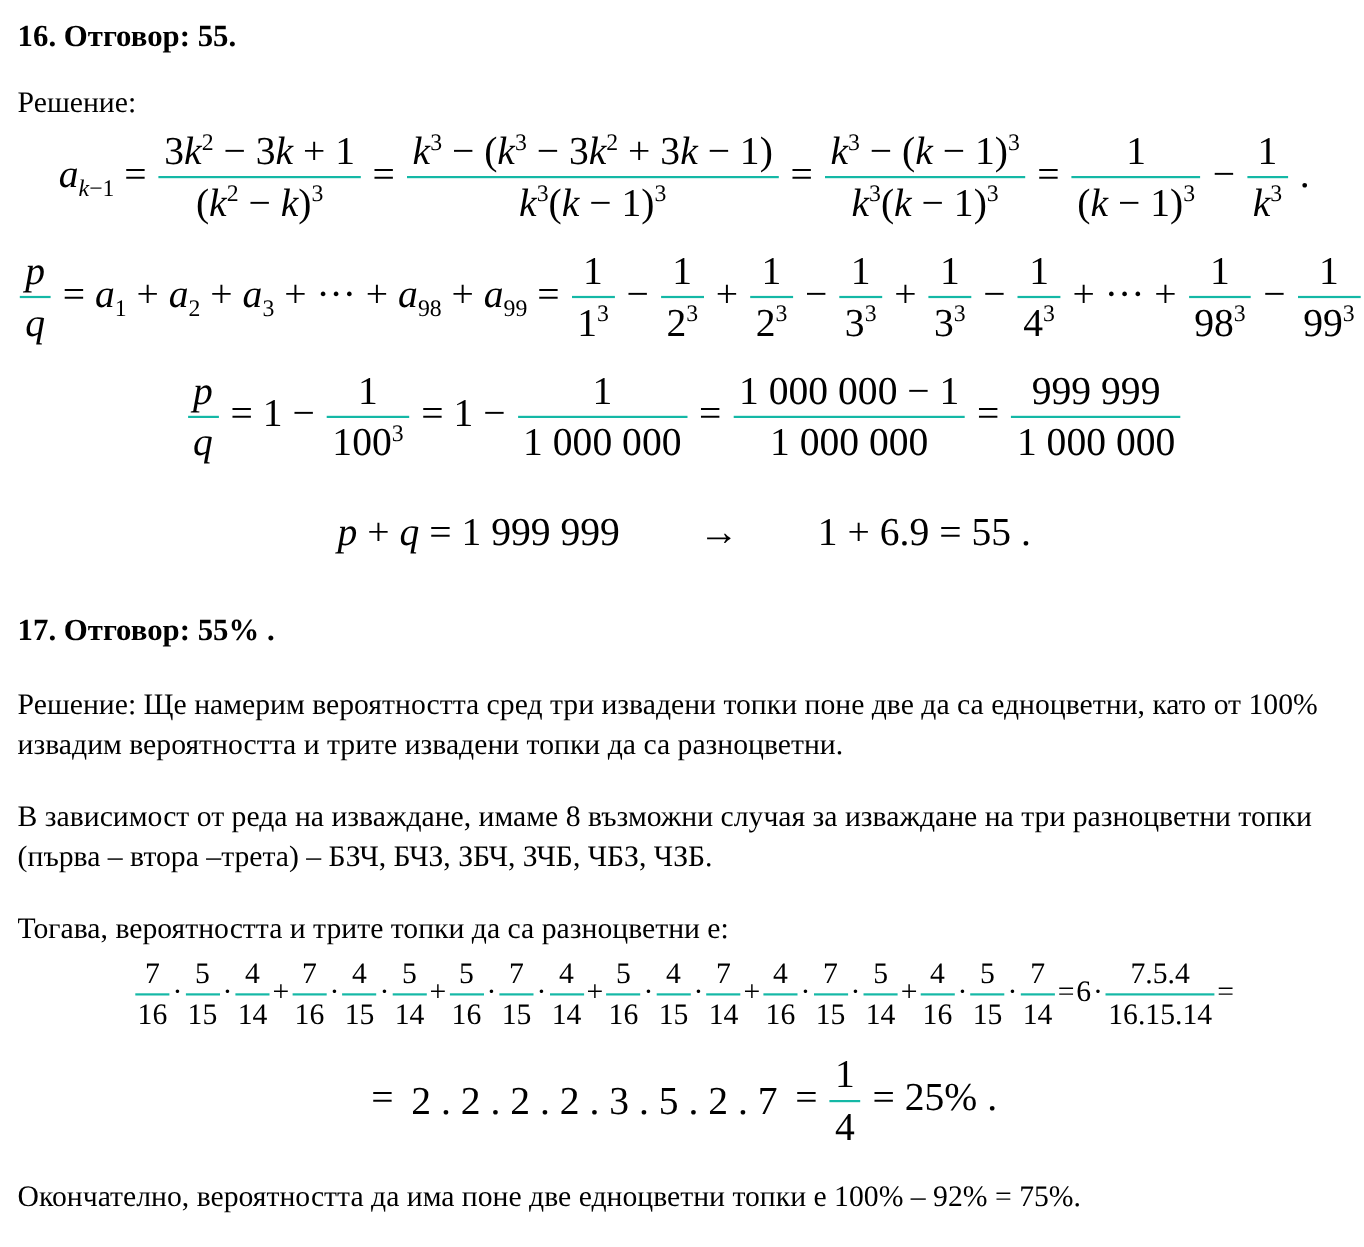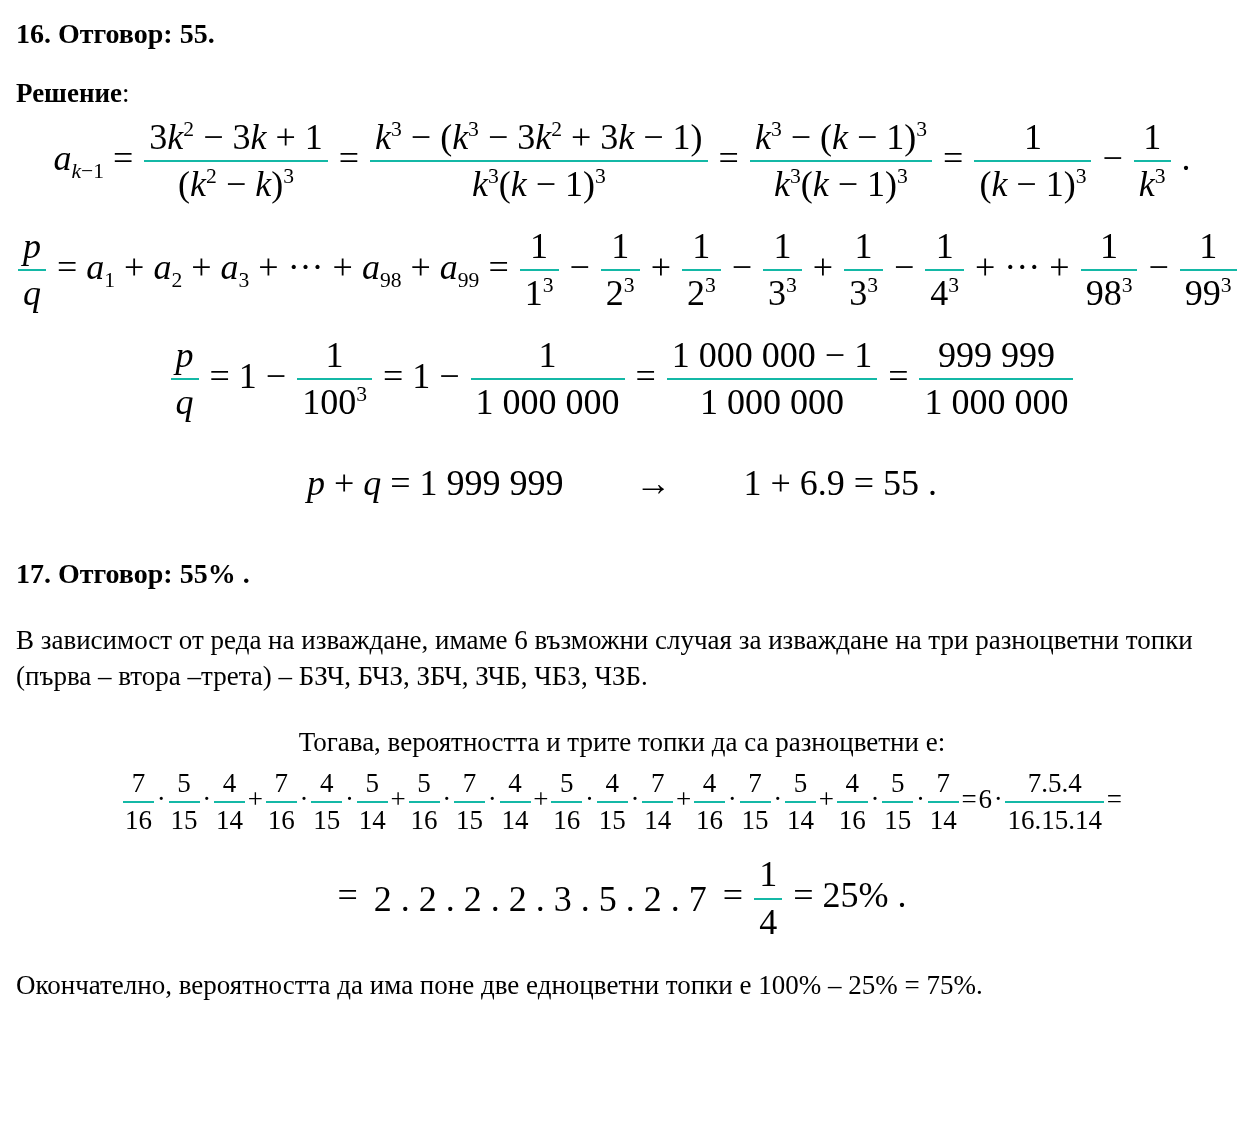--- a/index.html
+++ b/index.html
@@ -8,24 +8,24 @@
     width: 1240px; height: 1134px; overflow: hidden;
     color: #000000;
     font-family: "Liberation Serif", "DejaVu Serif", serif;
   }
   .doc { padding: 12px 12px 0 16px; }
 
   .heading { font-size: 28px; font-weight: bold; margin: 6px 0 28px 0; }
   .heading-17 { margin: 54px 0 32px 0; }
 
   .solution-head { font-size: 27px; margin: 0 0 2px 0; }
-  .bold { font-weight: bold; }
+  .bold { font-weight: normal; }
 
   .para { font-size: 27px; line-height: 36px; margin: 0 0 30px 0; }
-  .para-then { margin-bottom: 4px; text-align: center; }
+  .para-then { margin-bottom: 4px; }
   .closing { margin: 24px 0 0 0; }
 
   .formula { font-size: 36px; text-align: center; white-space: nowrap; }
   .formula .it { font-style: italic; }
   .f-ak         { margin: 8px 0 14px 0; }
   .f-sum        { margin: 20px 0 18px 0; }
   .f-value      { margin: 20px 0 18px 0; }
   .f-conclusion { margin: 39px 0 4px 0; }
   .f-prob       { margin: 8px 0 14px 0; }
   .f-simp       { margin: 18px 0 0 0; }
@@ -55,24 +55,27 @@
   <div class="formula f-ak"><span class="it">a</span><sub><span class="it">k</span>−1</sub> = <span class="frac"><span class="num">3<span class="it">k</span><sup>2</sup> − 3<span class="it">k</span> + 1</span><span class="den">(<span class="it">k</span><sup>2</sup> − <span class="it">k</span>)<sup>3</sup></span></span> = <span class="frac"><span class="num"><span class="it">k</span><sup>3</sup> − (<span class="it">k</span><sup>3</sup> − 3<span class="it">k</span><sup>2</sup> + 3<span class="it">k</span> − 1)</span><span class="den"><span class="it">k</span><sup>3</sup>(<span class="it">k</span> − 1)<sup>3</sup></span></span> = <span class="frac"><span class="num"><span class="it">k</span><sup>3</sup> − (<span class="it">k</span> − 1)<sup>3</sup></span><span class="den"><span class="it">k</span><sup>3</sup>(<span class="it">k</span> − 1)<sup>3</sup></span></span> = <span class="frac"><span class="num">1</span><span class="den">(<span class="it">k</span> − 1)<sup>3</sup></span></span> − <span class="frac"><span class="num">1</span><span class="den"><span class="it">k</span><sup>3</sup></span></span> .</div>
 
   <div class="formula f-sum"><span class="frac"><span class="num"><span class="it">p</span></span><span class="den"><span class="it">q</span></span></span> = <span class="it">a</span><sub>1</sub> + <span class="it">a</span><sub>2</sub> + <span class="it">a</span><sub>3</sub> + ··· + <span class="it">a</span><sub>98</sub> + <span class="it">a</span><sub>99</sub> = <span class="frac"><span class="num">1</span><span class="den">1<sup>3</sup></span></span> − <span class="frac"><span class="num">1</span><span class="den">2<sup>3</sup></span></span> + <span class="frac"><span class="num">1</span><span class="den">2<sup>3</sup></span></span> − <span class="frac"><span class="num">1</span><span class="den">3<sup>3</sup></span></span> + <span class="frac"><span class="num">1</span><span class="den">3<sup>3</sup></span></span> − <span class="frac"><span class="num">1</span><span class="den">4<sup>3</sup></span></span> + ··· + <span class="frac"><span class="num">1</span><span class="den">98<sup>3</sup></span></span> − <span class="frac"><span class="num">1</span><span class="den">99<sup>3</sup></span></span> + <span class="frac"><span class="num">1</span><span class="den">99<sup>3</sup></span></span> − <span class="frac"><span class="num">1</span><span class="den">100<sup>3</sup></span></span></div>
 
   <div class="formula f-value"><span class="frac"><span class="num"><span class="it">p</span></span><span class="den"><span class="it">q</span></span></span> = 1 − <span class="frac"><span class="num">1</span><span class="den">100<sup>3</sup></span></span> = 1 − <span class="frac"><span class="num">1</span><span class="den">1 000 000</span></span> = <span class="frac"><span class="num">1 000 000 − 1</span><span class="den">1 000 000</span></span> = <span class="frac"><span class="num">999 999</span><span class="den">1 000 000</span></span></div>
 
   <div class="formula f-conclusion"><span class="it">p</span> + <span class="it">q</span> = 1 999 999  →  1 + 6.9 = 55 .</div>
 
   <div class="heading heading-17">17. Отговор: 55% .</div>
 
+  <p class="para">
+    <span class="bold">Решение</span><span>: Ще намерим вероятността сред три извадени топки поне две да са едноцветни, като от 100% извадим вероятността и трите извадени топки да са разноцветни.</span>
+  </p>
 
-  <p class="para">В зависимост от реда на изваждане, имаме 6 възможни случая за изваждане на три разноцветни топки (първа – втора –трета) – БЗЧ, БЧЗ, ЗБЧ, ЗЧБ, ЧБЗ, ЧЗБ.</p>
+  <p class="para">В зависимост от реда на изваждане, имаме 8 възможни случая за изваждане на три разноцветни топки (първа – втора –трета) – БЗЧ, БЧЗ, ЗБЧ, ЗЧБ, ЧБЗ, ЧЗБ.</p>
 
   <p class="para para-then">Тогава, вероятността и трите топки да са разноцветни е:</p>
 
   <div class="formula tight f-prob"><span class="frac"><span class="num">7</span><span class="den">16</span></span> · <span class="frac"><span class="num">5</span><span class="den">15</span></span> · <span class="frac"><span class="num">4</span><span class="den">14</span></span> + <span class="frac"><span class="num">7</span><span class="den">16</span></span> · <span class="frac"><span class="num">4</span><span class="den">15</span></span> · <span class="frac"><span class="num">5</span><span class="den">14</span></span> + <span class="frac"><span class="num">5</span><span class="den">16</span></span> · <span class="frac"><span class="num">7</span><span class="den">15</span></span> · <span class="frac"><span class="num">4</span><span class="den">14</span></span> + <span class="frac"><span class="num">5</span><span class="den">16</span></span> · <span class="frac"><span class="num">4</span><span class="den">15</span></span> · <span class="frac"><span class="num">7</span><span class="den">14</span></span> + <span class="frac"><span class="num">4</span><span class="den">16</span></span> · <span class="frac"><span class="num">7</span><span class="den">15</span></span> · <span class="frac"><span class="num">5</span><span class="den">14</span></span> + <span class="frac"><span class="num">4</span><span class="den">16</span></span> · <span class="frac"><span class="num">5</span><span class="den">15</span></span> · <span class="frac"><span class="num">7</span><span class="den">14</span></span> = 6 · <span class="frac"><span class="num">7.5.4</span><span class="den">16.15.14</span></span> =</div>
 
   <div class="formula f-simp">= <span class="frac"><span class="den">2 . 2 . 2 . 2 . 3 . 5 . 2 . 7</span></span> = <span class="frac"><span class="num">1</span><span class="den">4</span></span> = 25% .</div>
 
-  <p class="para closing">Окончателно, вероятността да има поне две едноцветни топки е 100% – 25% = 75%.</p>
+  <p class="para closing">Окончателно, вероятността да има поне две едноцветни топки е 100% – 92% = 75%.</p>
 
 </div>
 
 </body></html>

